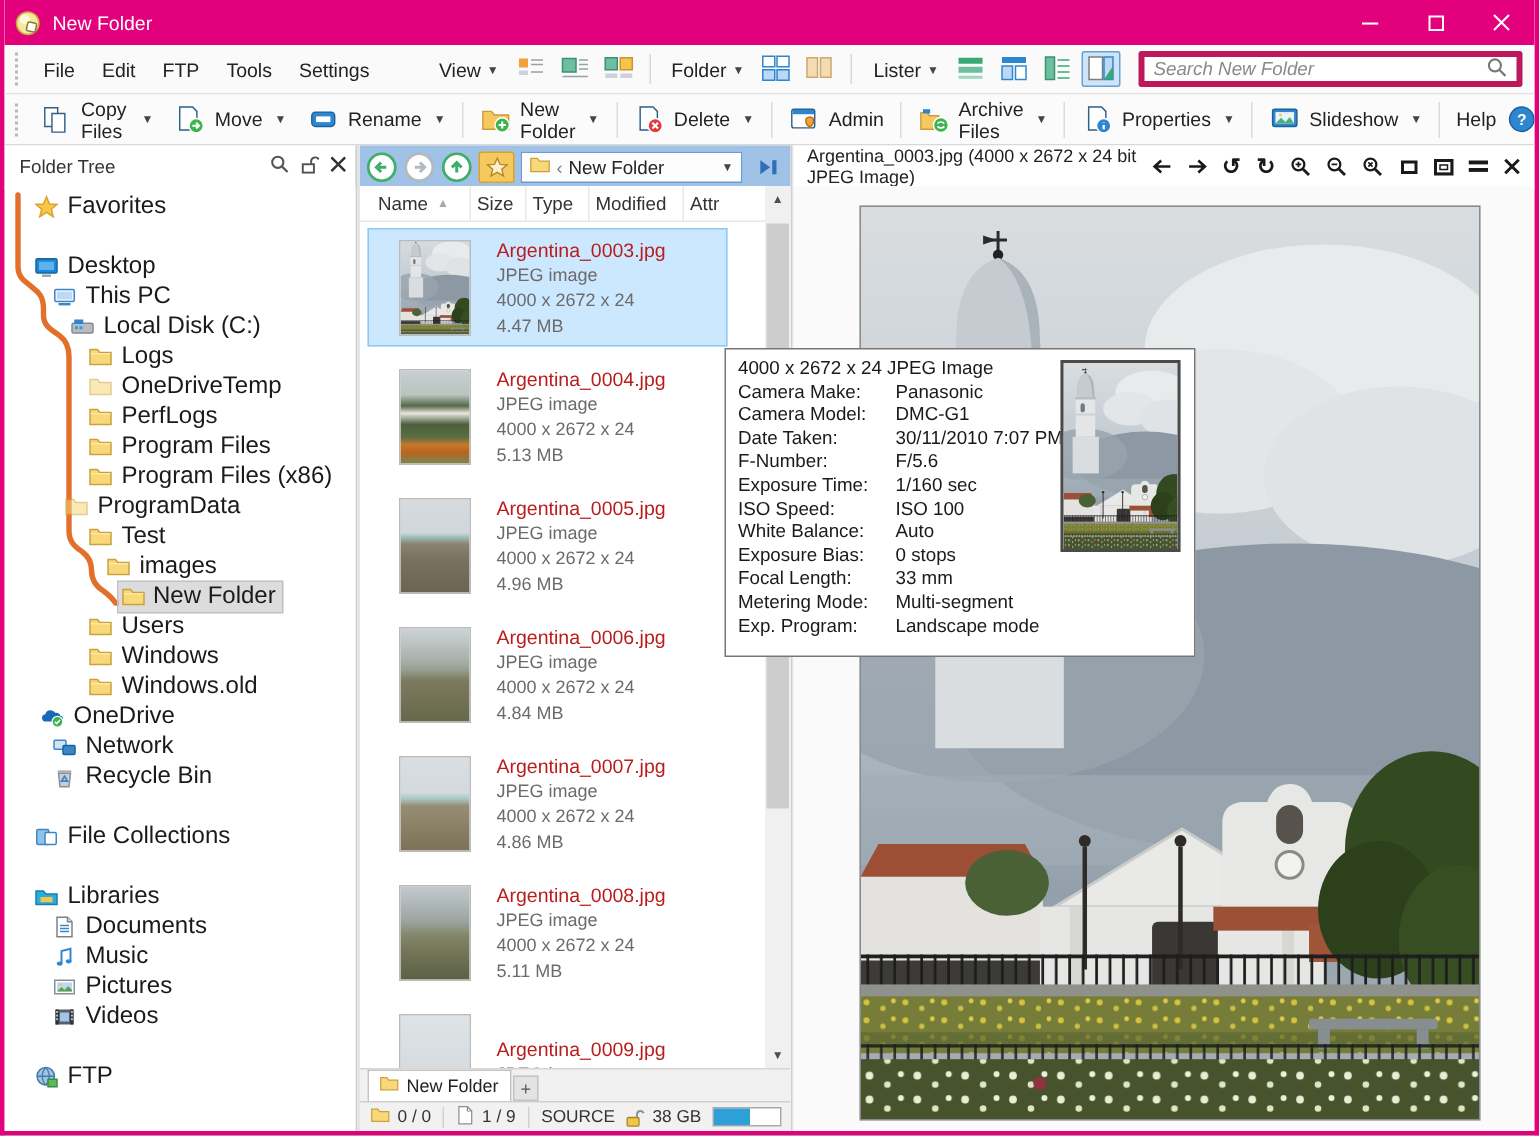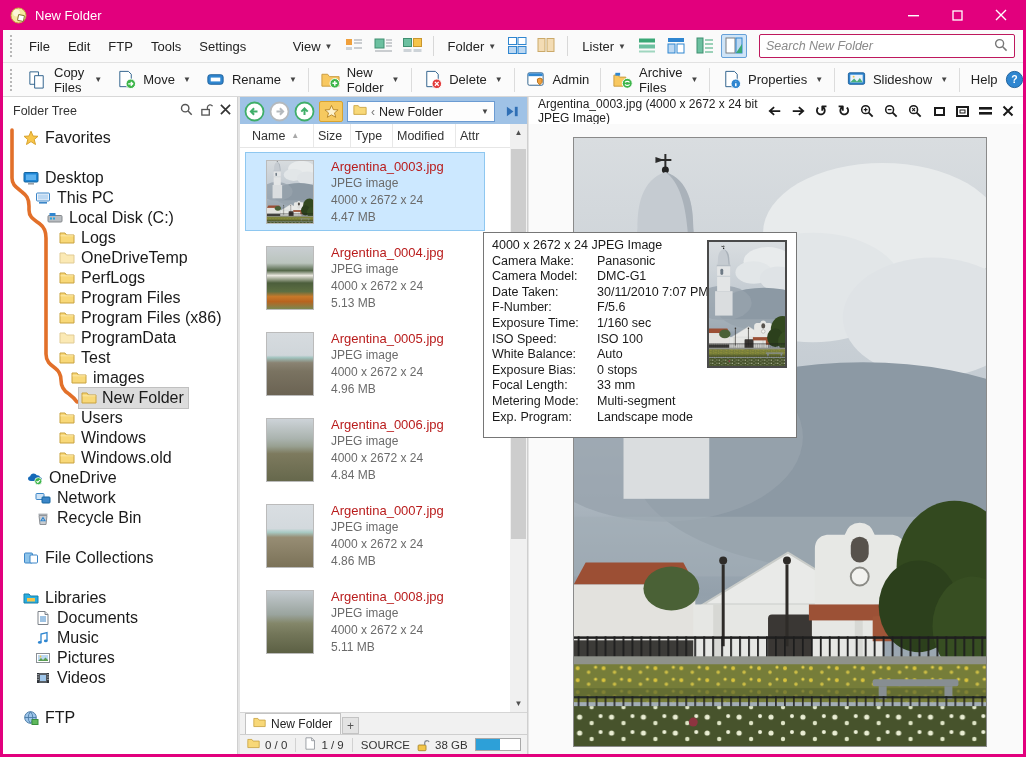--- a/index.html
+++ b/index.html
@@ -17,21 +17,21 @@
   
   .menubar { height:33px; background:#fafafa; border-bottom:1px solid #e2e2e2; display:flex; align-items:center; flex:none; font-size:13px; color:#222; padding-right:8px; }
   .grip { width:5px; height:22px; border-left:2px dotted #b8b8b8; margin:0 5px 0 7px; flex:none; }
   .menuitem { padding:4px 9px; cursor:default; }
   .menu-right { margin-left:auto; display:flex; align-items:center; gap:2px; }
   .dd { padding:3px 6px; display:flex; align-items:center; gap:4px; }
   .dd .arr { font-size:8px; color:#444; }
   .minibtn { width:26px; height:24px; border:1px solid transparent; border-radius:2px; display:flex; align-items:center; justify-content:center; }
   .minibtn.active { background:#cfe4f7; border-color:#66a0d8; }
   .vsep { width:1px; height:20px; background:#d8d8d8; margin:0 6px; }
-  .searchbox { width:256px; height:24px; border:1px solid #be185d; border-radius:2px; background:#fff; display:flex; align-items:center; margin-left:10px; padding:0 6px; }
+  .searchbox { width:256px; height:24px; border:4px solid #be185d; border-radius:2px; background:#fff; display:flex; align-items:center; margin-left:10px; padding:0 6px; }
   .searchbox input { border:none; outline:none; flex:1; font-size:12.5px; font-family:"Liberation Sans",sans-serif; background:transparent; }
   .searchbox input::placeholder { color:#8a8a8a; font-style:italic; }
   
   .toolbar { height:34px; background:#fbfbfb; border-bottom:1px solid #d8d8d8; display:flex; align-items:center; flex:none; font-size:13px; color:#222; }
   .tbtn { display:flex; align-items:center; gap:6px; padding:4px 7px; border-radius:2px; }
   .tbtn .arr { font-size:8px; color:#444; margin-left:2px; }
   .tsep { width:1px; height:24px; background:#dcdcdc; margin:0 4px; }
   
   .pathrow { height:27px; display:grid; grid-template-columns:234px 3px 287px 2px 1fr; flex:none; }
   .tree-header { background:#fff; border-bottom:1px solid #d4d4d4; display:flex; align-items:center; font-size:12.5px; color:#333; padding:0 6px 0 10px; }
@@ -558,21 +558,21 @@
           </div>
           <div class="trow" style="padding-left: 56px;">
             <span class="ticon">
               <svg width="16" height="16" viewBox="0 0 16 16">
                 <path d="M1 4 L1 13 L15 13 L15 5 L7.5 5 L6 3 L1 3 Z" fill="#f8d878" stroke="#c9a23f"></path>
                 <path d="M1.5 5.8 L14.5 5.8" stroke="#fce9a8"></path>
               </svg>
             </span>
             <span>Program Files (x86)</span>
           </div>
-          <div class="trow" style="padding-left: 56px;">
+          <div class="trow" style="padding-left: 40px;">
             <span class="ticon">
               <svg width="16" height="16" viewBox="0 0 16 16">
                 <g opacity="0.55">
                   <path d="M1 4 L1 13 L15 13 L15 5 L7.5 5 L6 3 L1 3 Z" fill="#f8d878" stroke="#c9a23f"></path>
                 </g>
               </svg>
             </span>
             <span>ProgramData</span>
           </div>
           <div class="trow" style="padding-left: 56px;">
@@ -805,20 +805,29 @@
               <div>4.86 MB</div>
             </span>
           </div>
           <div class="frow">
             <span class="fthumb thumb-plain2"></span>
             <span class="ftext">
               <div class="fname">Argentina_0008.jpg</div>
               <div>JPEG image</div>
               <div>4000 x 2672 x 24</div>
               <div>5.11 MB</div>
+            </span>
+          </div>
+          <div class="frow">
+            <span class="fthumb thumb-sky"></span>
+            <span class="ftext">
+              <div class="fname">Argentina_0009.jpg</div>
+              <div>JPEG image</div>
+              <div></div>
+              <div></div>
             </span>
           </div>
         </div>
       <div class="vscroll">
         <span class="varrow">▲</span>
         <span class="vtrack">
             <span class="vthumb"></span>
           </span>
         <span class="varrow">▼</span>
       </div>

